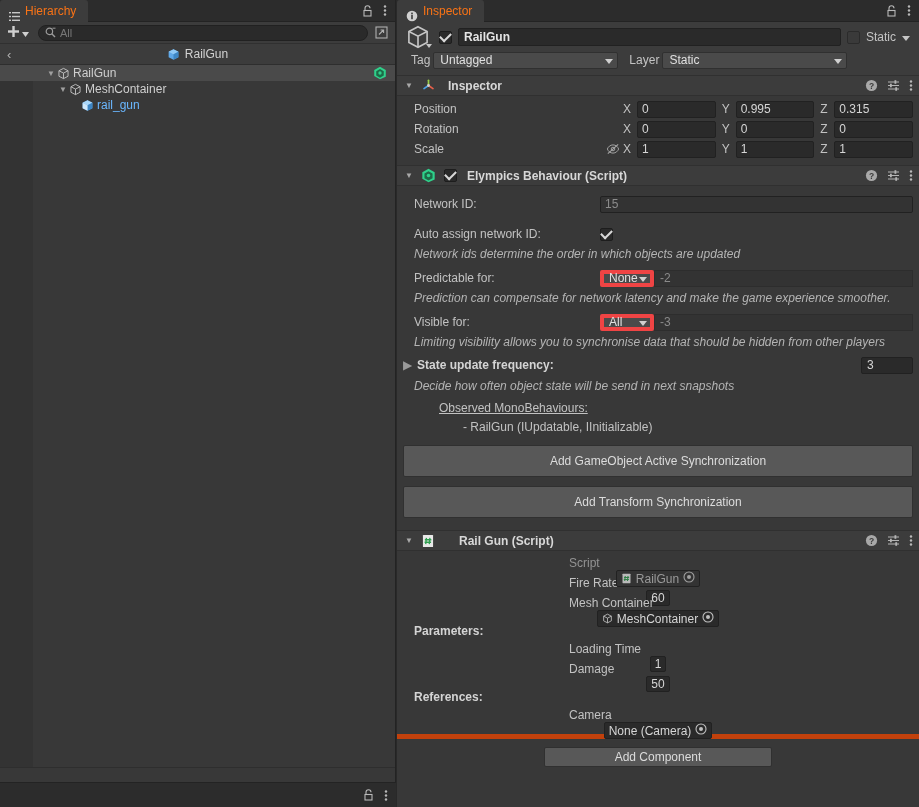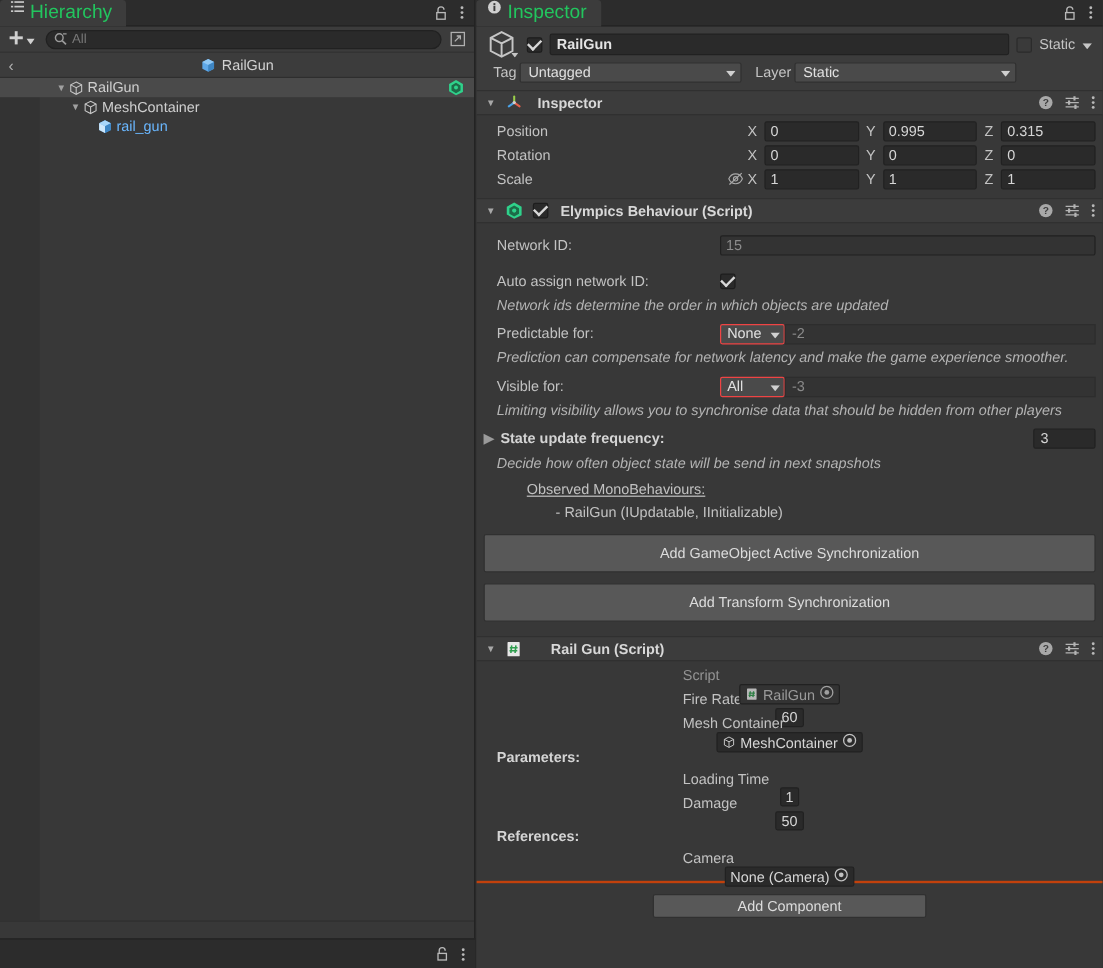--- a/index.html
+++ b/index.html
@@ -15,24 +15,24 @@
   .app { position: relative; width: 919px; height: 807px; background: #292929; }
 
   
   .tabbar {
     height: 22px; background: #2c2c2c;
     display: flex; align-items: stretch;
     border-bottom: 1px solid #232323;
     position: relative;
   }
   .tab {
-    display: flex; align-items: flex-start; gap: 5px;
+    display: flex; align-items: flex-end; gap: 5px;
     padding: 0 12px 0 9px;
     background: #3c3c3c;
-    color: #22c55e; font-size: 16px;
+    color: #f97316; font-size: 12px;
     border-top-left-radius: 3px; border-top-right-radius: 3px;
     height: 22px;
   }
   .tab .tabtxt { line-height: 22px; }
   .tabbar-right {
     margin-left: auto; display: flex; align-items: center;
     gap: 10px; padding-right: 8px;
   }
   .ico { display: inline-block; line-height: 0; }
 
@@ -139,21 +139,21 @@
   }
   .field.ro { color: #8c8c8c; background: #333333; }
   .eye-ico { width: 20px; display: flex; align-items: center; justify-content: center; }
 
   
   .erow { display: flex; align-items: center; min-height: 22px; }
   .elabel { width: 197px; color: #c2c2c2; font-size: 12px; padding-left: 11px; }
   .ital { font-style: italic; color: #b4b4b4; font-size: 12px; padding-left: 11px; margin: 2px 0 6px 0; }
   .field-wide { flex: 1; }
   .smalldd {
-    background: #4a4a4a; border: 1px solid #ef4444; border-radius: 2px;
+    background: #4a4a4a; border: 4px solid #ef4444; border-radius: 2px;
     height: 17px; width: 54px; display: flex; align-items: center; padding: 0 3px 0 5px;
     color: #e0e0e0; font-size: 12px;
   }
   .smalldd .arrow { margin-left: auto; }
   .neg-field {
     flex: 1; height: 17px; background: #333333; border: 1px solid #2d2d2d;
     color: #8a8a8a; font-size: 12px; display: flex; align-items: center; padding: 0 5px;
   }
   .sufrow { display: flex; align-items: center; height: 20px; }
   .suflabel { font-weight: bold; color: #d4d4d4; font-size: 12px; }
@@ -178,21 +178,21 @@
     flex: 1; height: 17px; background: #2a2a2a; border: 1px solid #212121;
     border-radius: 2px; color: #d6d6d6; font-size: 12px; display: flex;
     align-items: center; padding: 0 4px; gap: 4px; position: relative;
   }
   .objfield.ro { background: #333333; color: #9a9a9a; }
   .objfield .picker { margin-left: auto; }
   .section-head { font-weight: bold; color: #d4d4d4; font-size: 12px; padding-left: 11px; margin: 10px 0 4px 0; }
 
   .addcomp-area {
     height: 40px; display: flex; align-items: center; justify-content: center;
-    border-top: 2px solid #c2410c; background: #383838;
+    border-top: 5px solid #c2410c; background: #383838;
   }
   .addcomp {
     width: 228px; height: 20px; background: #585858; border: 1px solid #303030;
     border-radius: 2px; display: flex; align-items: center; justify-content: center;
     color: #dcdcdc; font-size: 12px;
   }
 </style>
 </head>
 <body>
 

